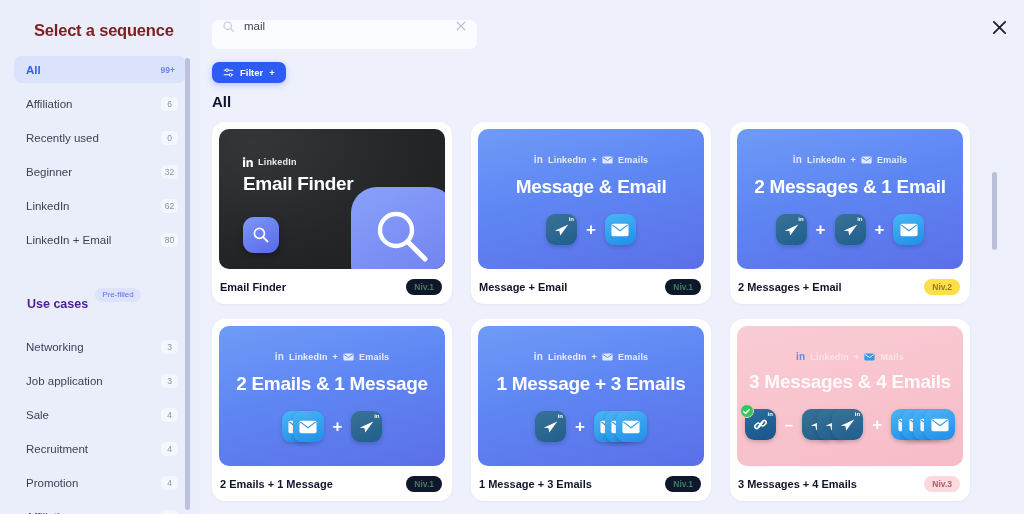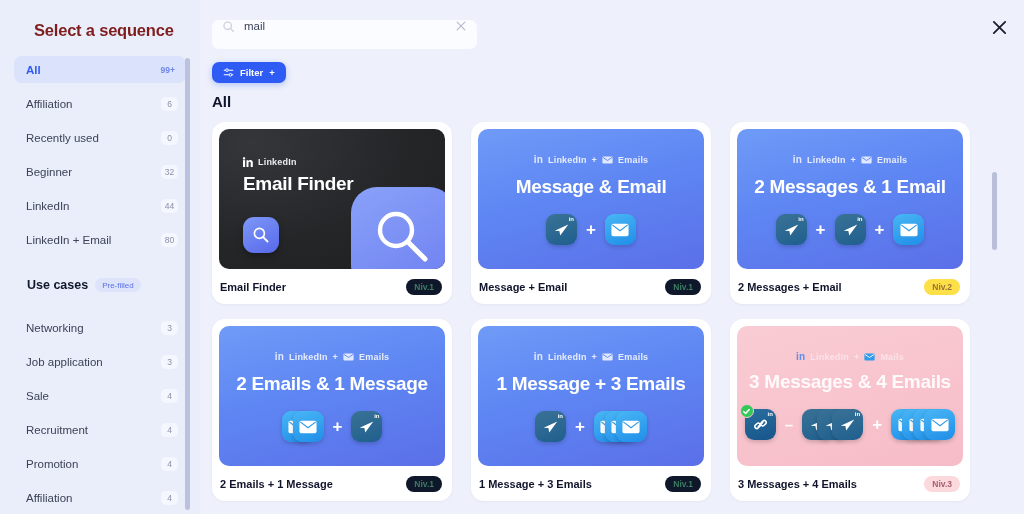--- a/index.html
+++ b/index.html
@@ -50,21 +50,21 @@
     background: #f5f7fe; border-radius: 5px;
     min-width: 17px; height: 14px; line-height: 14px;
     text-align: center; padding: 0 3px;
   }
   .nav-item.active .nav-count { background: transparent; color: #6e87e8; font-weight: bold; }
 
   .section-head {
     display: flex; align-items: center; gap: 7px;
     padding: 18px 0 6px 27px;
   }
-  .section-title { font-size: 12.5px; font-weight: bold; color: #0f172a; }
+  .section-title { font-size: 12.5px; font-weight: bold; color: #4c1d95; margin-top: 19px; }
   .prefilled-badge {
     font-size: 8px; color: #5b72e0;
     background: #dde3fb; border-radius: 8px;
     padding: 2.5px 7px;
   }
   .sidebar-scrollbar {
     position: absolute; right: 10px; top: 58px;
     width: 5px; height: 452px;
     background: #bcc2dd; border-radius: 3px;
   }
@@ -265,21 +265,21 @@
       <div class="nav-item">
         <span class="nav-label">Recently used</span>
         <span class="nav-count">0</span>
       </div>
       <div class="nav-item">
         <span class="nav-label">Beginner</span>
         <span class="nav-count">32</span>
       </div>
       <div class="nav-item">
         <span class="nav-label">LinkedIn</span>
-        <span class="nav-count">44</span>
+        <span class="nav-count">62</span>
       </div>
       <div class="nav-item">
         <span class="nav-label">LinkedIn + Email</span>
         <span class="nav-count">80</span>
       </div>
     </div>
 
     <div class="section-head">
       <span class="section-title">Use cases</span>
       <span class="prefilled-badge">Pre-filled</span>

